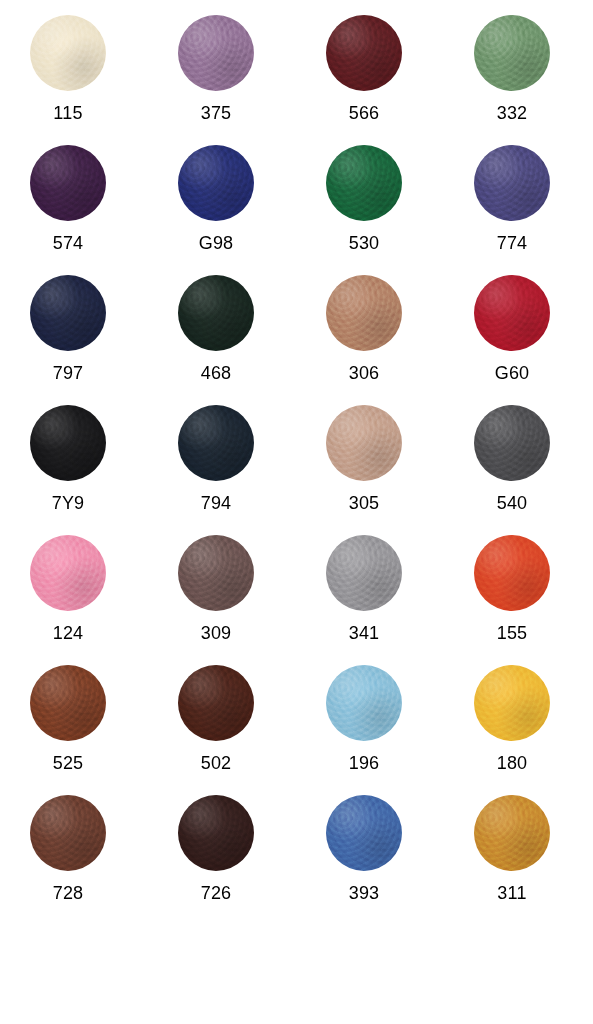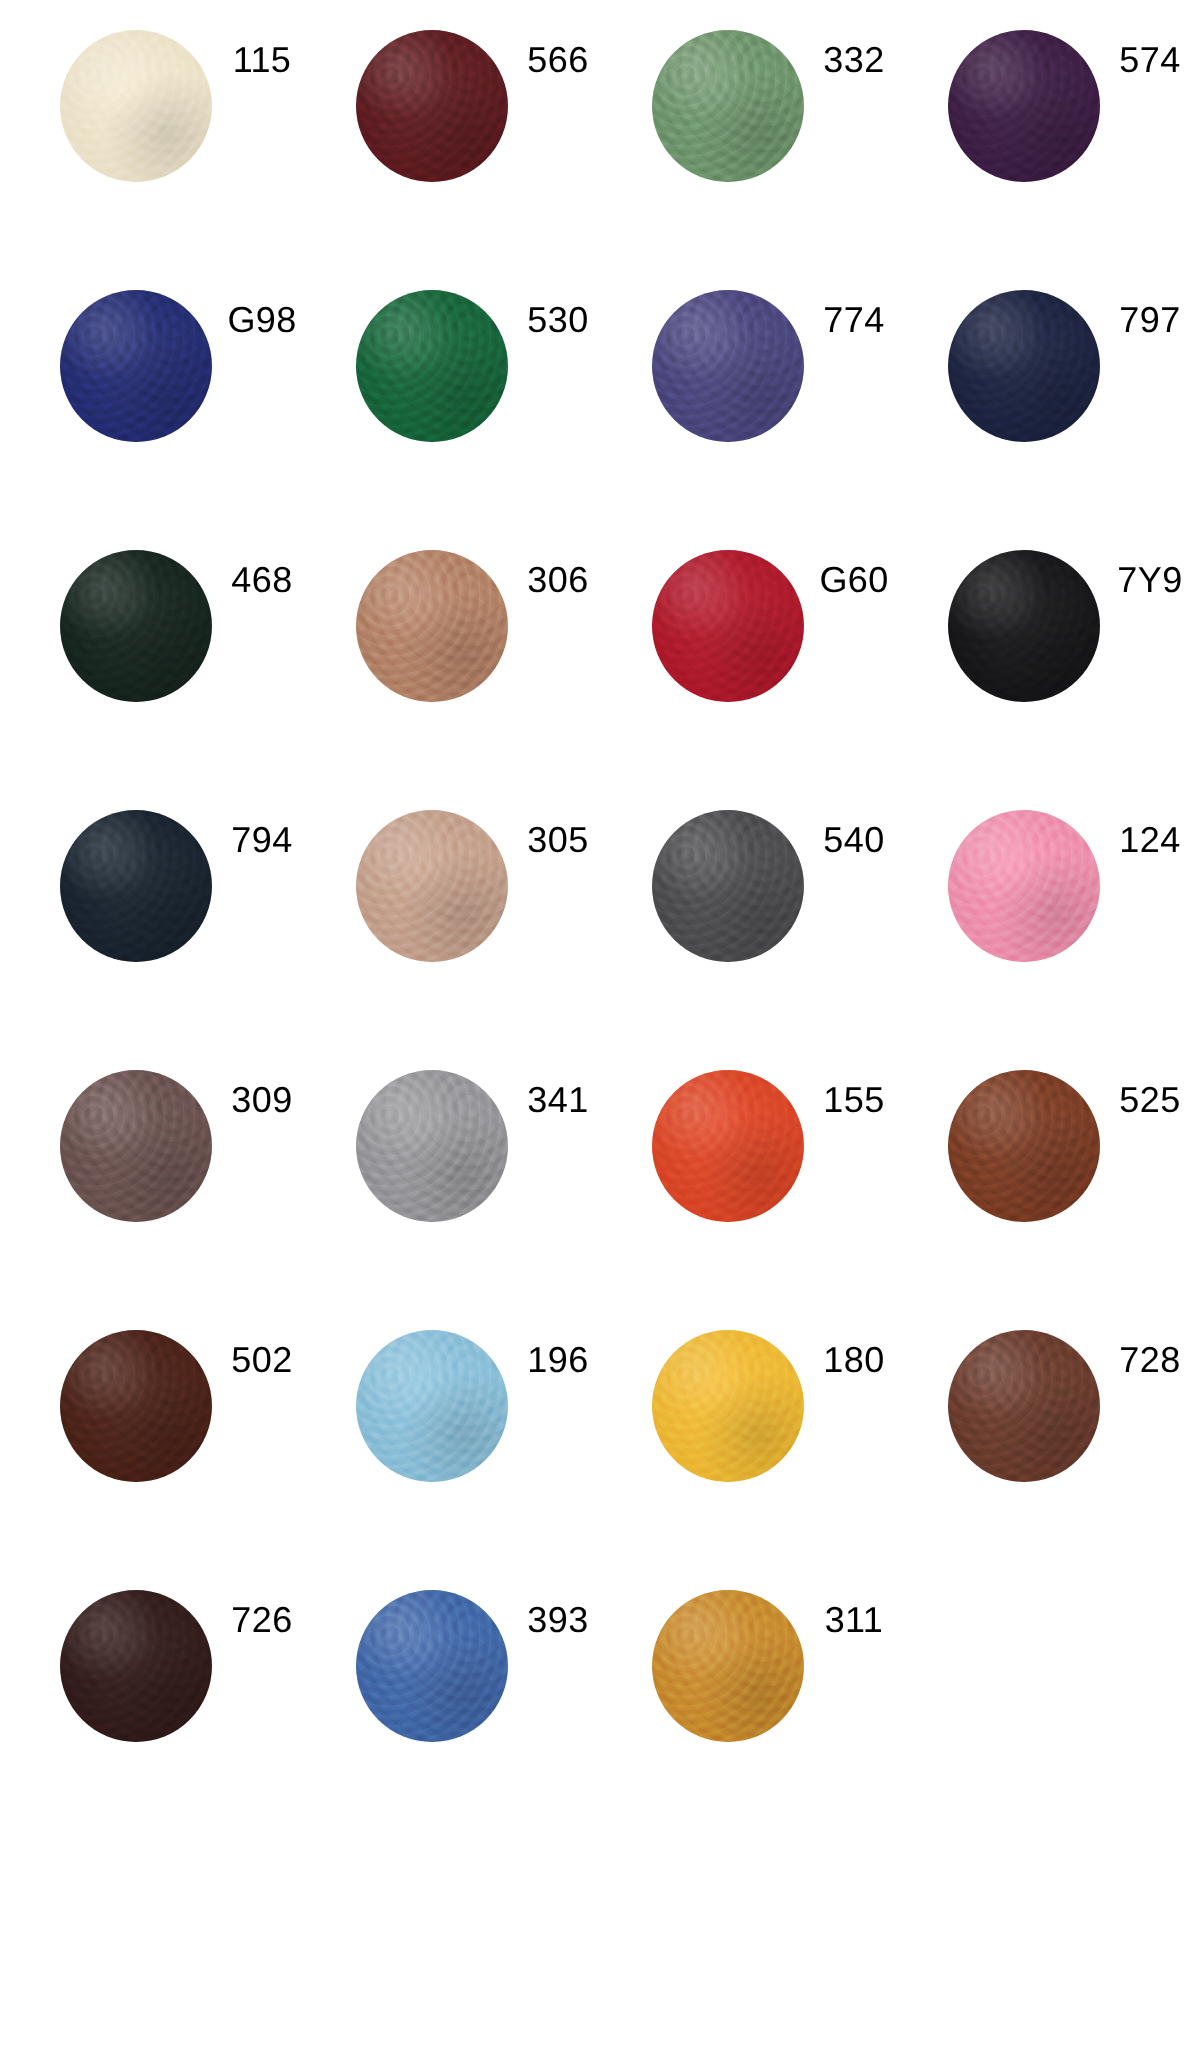--- a/index.html
+++ b/index.html
@@ -29,21 +29,21 @@
     column-gap: 0px;
     row-gap: 0px;
     padding-left: 8px;
     padding-top: 8px;
     box-sizing: border-box;
   }
   .swatch-cell {
     width: 148px;
     height: 130px;
     display: flex;
-    flex-direction: row;
+    flex-direction: column;
     align-items: flex-start;
     justify-content: flex-start;
     box-sizing: border-box;
     padding-left: 22px;
     position: relative;
   }
   .swatch-disc-wrap {
     width: 76px;
     height: 76px;
     position: relative;
@@ -101,20 +101,26 @@
 <div id="swatch-sheet">
   <div class="swatch-grid">
       <div class="swatch-cell">
         <div class="swatch-disc-wrap">
           <div class="swatch-disc" style="background-color: rgb(247, 236, 210);"></div>
         </div>
         <div class="swatch-label">115</div>
       </div>
       <div class="swatch-cell">
         <div class="swatch-disc-wrap">
+          <div class="swatch-disc" style="background-color: rgb(151, 117, 155);"></div>
+        </div>
+        <div class="swatch-label">375</div>
+      </div>
+      <div class="swatch-cell">
+        <div class="swatch-disc-wrap">
           <div class="swatch-disc" style="background-color: rgb(94, 26, 31);"></div>
         </div>
         <div class="swatch-label">566</div>
       </div>
       <div class="swatch-cell">
         <div class="swatch-disc-wrap">
           <div class="swatch-disc" style="background-color: rgb(113, 153, 110);"></div>
         </div>
         <div class="swatch-label">332</div>
       </div>

